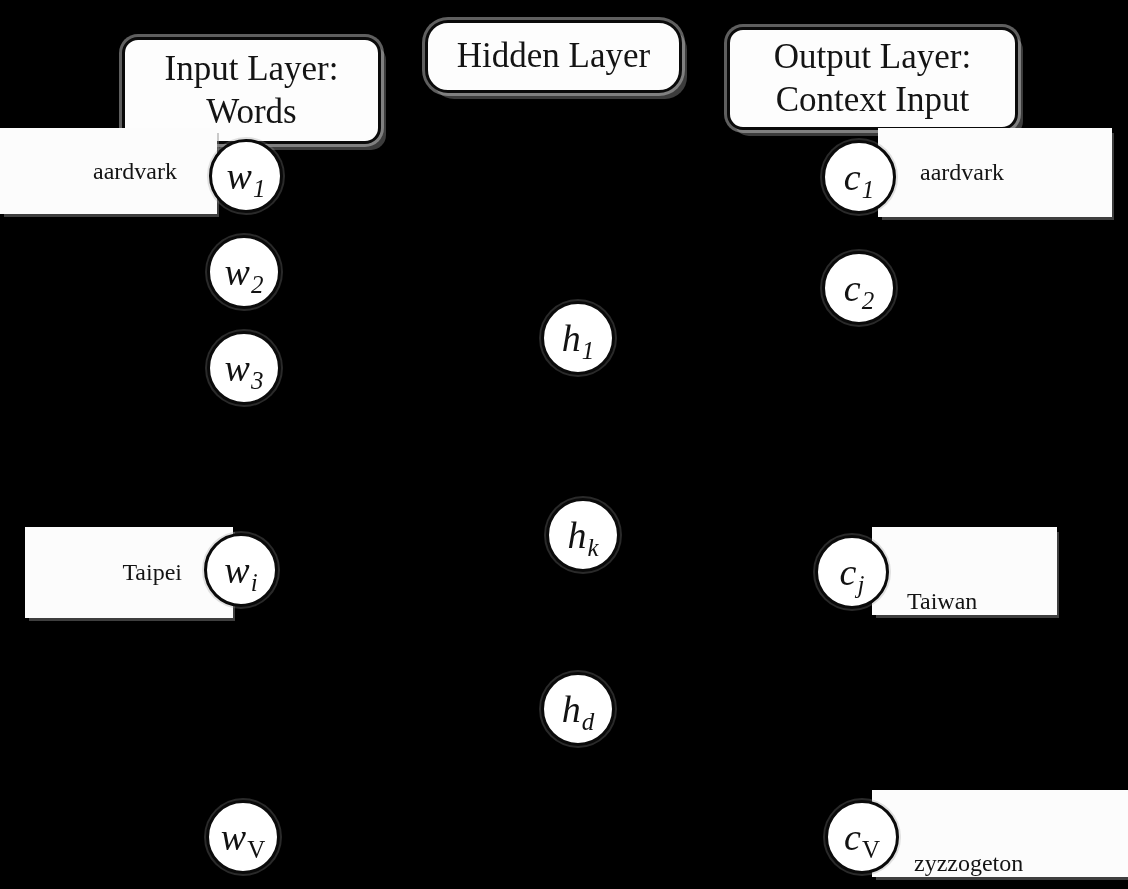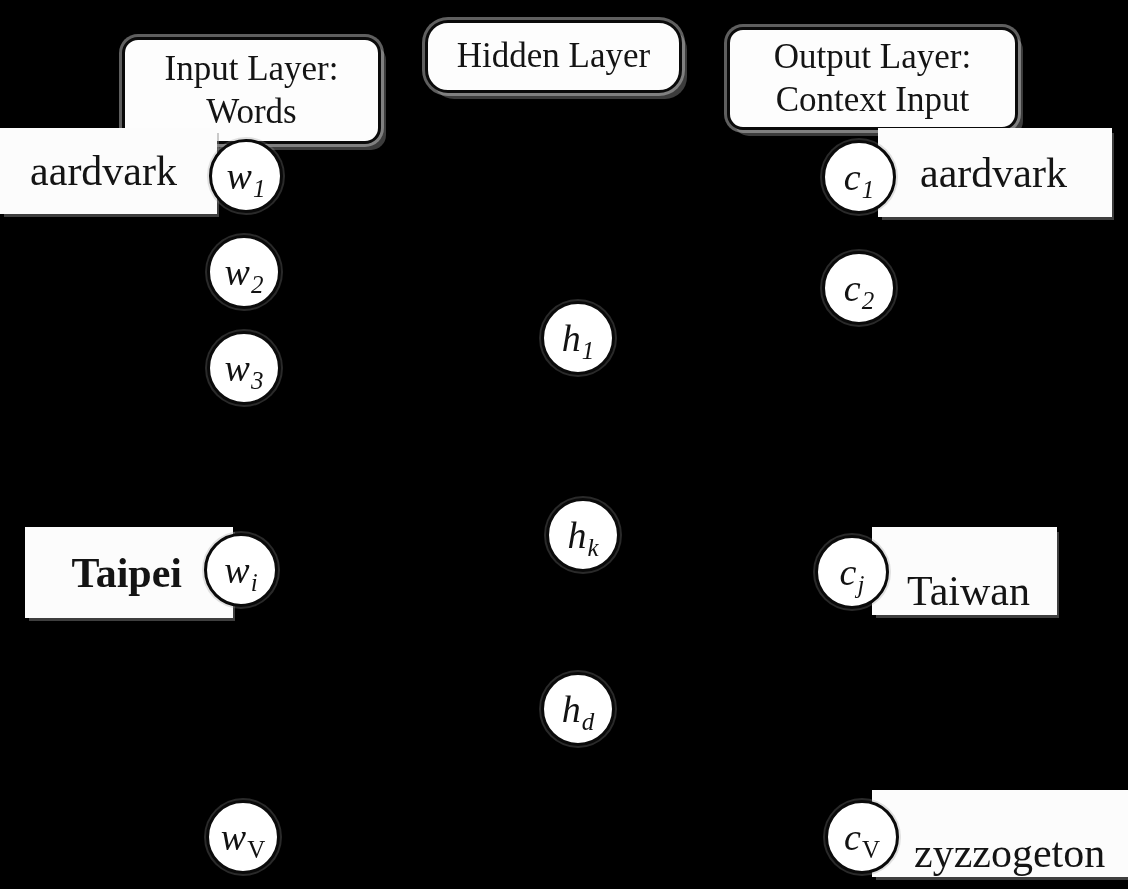--- a/index.html
+++ b/index.html
@@ -35,21 +35,21 @@
   }
 
   
   .wordrect {
     position: absolute;
     background: #fcfcfc;
     box-sizing: border-box;
     display: flex;
     align-items: center;
     color: #141414;
-    font-size: 42px;
+    font-size: 24px;
     z-index: 1;
     box-shadow: 3px 4px 0 -1px rgba(140,140,140,0.45);
   }
   .wordrect.left-side  { justify-content: flex-end; }
   .wordrect.right-side { justify-content: flex-start; }
 
   
   .node {
     position: absolute;
     width: 74px;
@@ -95,21 +95,21 @@
 
   <div class="hbox" style="left:727px; top:7px; width:291px; height:103px;margin-top:20px;">
     <div>Output Layer:</div>
     <div>Context Input</div>
   </div>
 
   <div class="wordrect left-side" style="left:0px; top:128px; width:217px; height:86px; padding-right:40px;">
     <span>aardvark</span>
   </div>
 
-  <div class="wordrect left-side" style="left:25px; top:527px; width:208px; height:91px; padding-right:51px;font-weight:bold;">
+  <div class="wordrect left-side" style="left:25px; top:527px; width:208px; height:91px; padding-right:51px;">
     <span>Taipei</span>
   </div>
 
   <div class="wordrect right-side" style="left:878px; top:128px; width:234px; height:89px; padding-left:42px;">
     <span>aardvark</span>
   </div>
 
   <div class="wordrect right-side" style="left:872px; top:527px; width:185px; height:88px; padding-left:35px;align-items:flex-end;">
     <span>Taiwan</span>
   </div>

